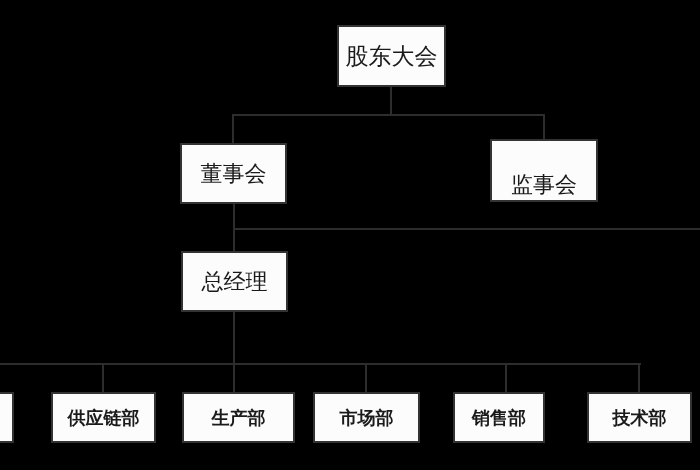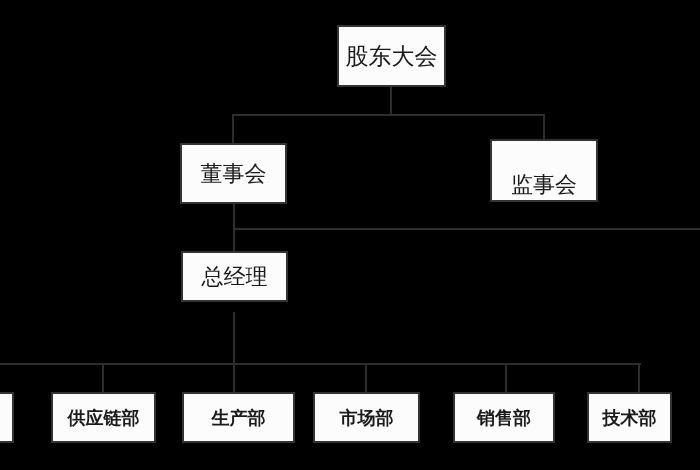--- a/index.html
+++ b/index.html
@@ -65,41 +65,41 @@
   </div>
 
   <div class="node serif fs-mid" style="left:180px; top:143px; width:107px; height:61px;">
     <span>董事会</span>
   </div>
 
   <div class="node serif fs-mid" style="left:490px; top:139px; width:108px; height:63px;align-items:flex-end;">
     <span>监事会</span>
   </div>
 
-  <div class="node serif fs-mid" style="left:181px; top:251px; width:107px; height:51px;">
+  <div class="node serif fs-mid" style="left:181px; top:251px; width:107px; height:61px;">
     <span>总经理</span>
   </div>
 
   <div class="node sans-bold fs-dept" style="left:-91px; top:392px; width:105px; height:51px;">
     <span></span>
   </div>
 
   <div class="node sans-bold fs-dept" style="left:51px; top:392px; width:105px; height:51px;">
     <span>供应链部</span>
   </div>
 
   <div class="node sans-bold fs-dept" style="left:182px; top:392px; width:113px; height:51px;">
     <span>生产部</span>
   </div>
 
   <div class="node sans-bold fs-dept" style="left:313px; top:392px; width:107px; height:51px;">
     <span>市场部</span>
   </div>
 
-  <div class="node sans-bold fs-dept" style="left:453px; top:392px; width:102px; height:51px;">
+  <div class="node sans-bold fs-dept" style="left:453px; top:392px; width:92px; height:51px;">
     <span>销售部</span>
   </div>
 
-  <div class="node sans-bold fs-dept" style="left:587px; top:392px; width:85px; height:51px;">
+  <div class="node sans-bold fs-dept" style="left:587px; top:392px; width:105px; height:51px;">
     <span>技术部</span>
   </div>
 
 </div>
 
 </body></html>

